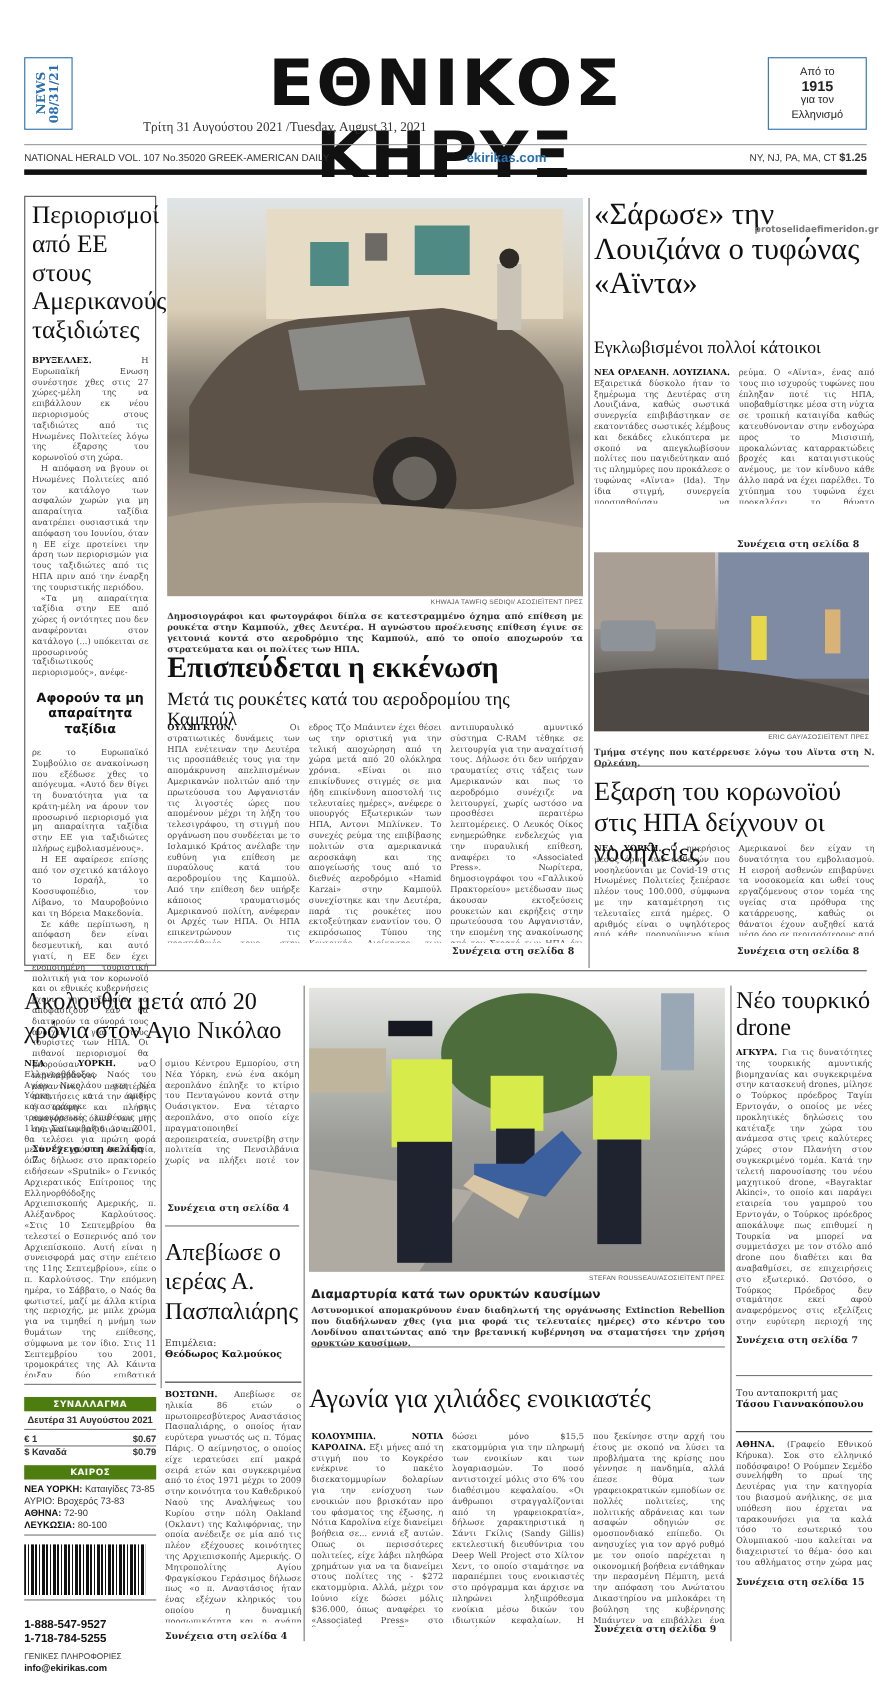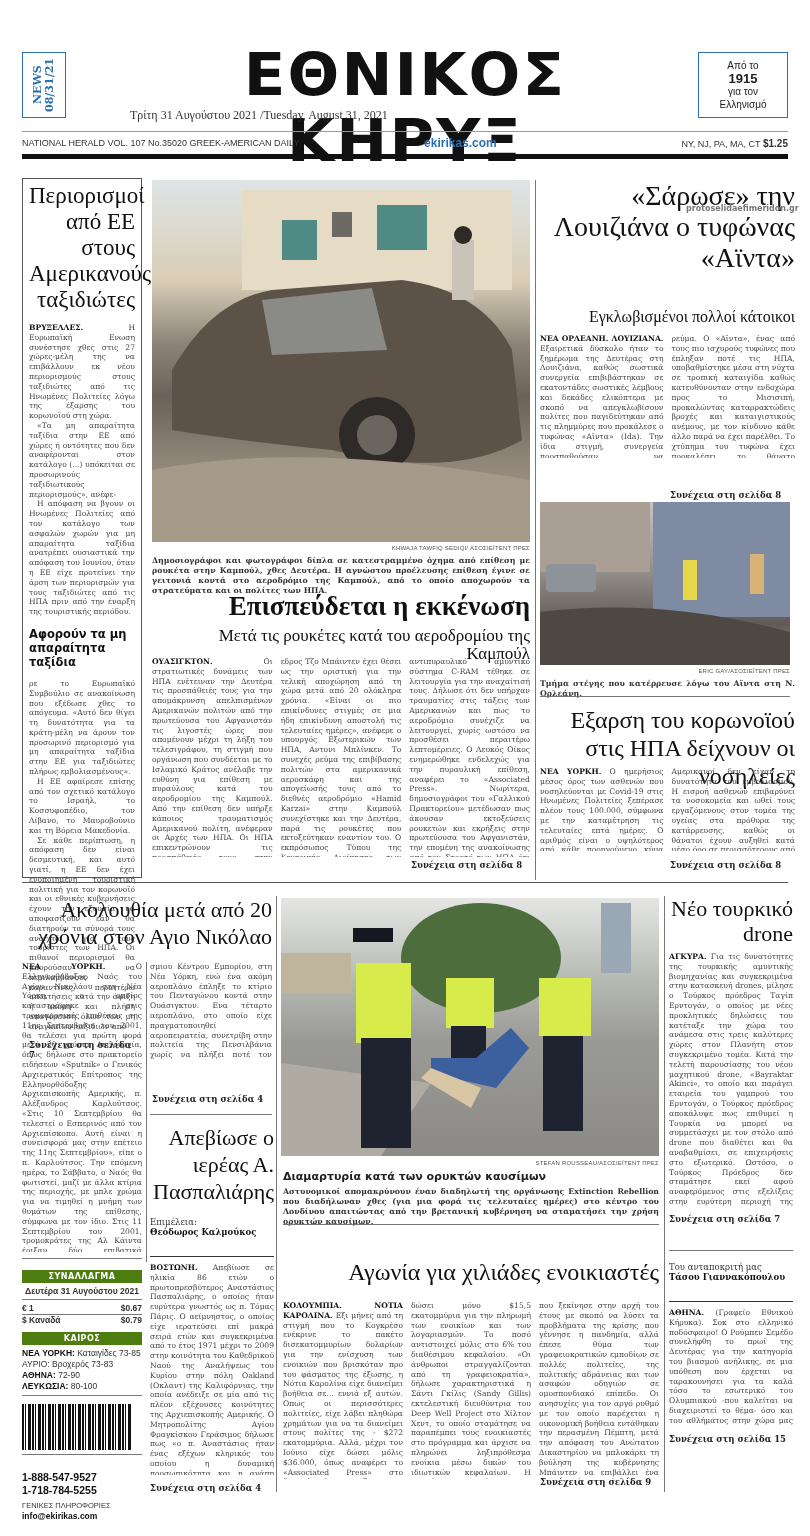--- a/index.html
+++ b/index.html
@@ -12,35 +12,35 @@
 .sincebox{left:698px;top:52px;width:90px;height:66px;flex-direction:column;font-family:"Liberation Sans",sans-serif;font-size:10px;line-height:13px;color:#222}
 .sincebox b{font-size:13px}
 .logo{left:130px;top:42px;width:550px;text-align:center;font-family:"DejaVu Sans",sans-serif;font-weight:bold;font-size:58px;letter-spacing:2px;line-height:66px;color:#111;transform:scaleX(1.05)}
 .dateline{left:130px;top:108px;width:550px;text-align:left;font-family:"Liberation Serif",serif;font-size:12px;color:#333}
 .rule-thin{height:1px;background:#999}
 .infobar{left:22px;top:136px;width:766px;display:flex;justify-content:space-between;align-items:center;font-family:"Liberation Sans",sans-serif;font-size:9px;color:#333}
 .infobar .site{color:#2a6fb0;font-weight:bold;font-size:12px;margin-left:-60px}
 .infobar .price b{font-size:10px}
 .topbar{left:22px;top:154px;width:766px;height:5px;background:#111}
 .col{position:absolute}
-.hl{font-family:"Liberation Serif",serif;text-align:right;color:#111;line-height:1.05}
+.hl{font-family:"Liberation Serif",serif;text-align:left;color:#111;line-height:1.05}
 .body{font-family:"DejaVu Serif",serif;font-size:7.6px;line-height:9.8px;color:#444;text-align:justify;hyphens:auto}
 .body p{text-indent:8px}
 .body p.first{text-indent:0}
 .body .dl{font-weight:bold;color:#111}
 .cont{font-family:"DejaVu Serif",serif;font-weight:bold;font-size:8.5px;color:#222;margin-top:8px}
 .boxed{border:1px solid #555}
 .photo{position:absolute;overflow:hidden}
 .credit{font-family:"Liberation Sans",sans-serif;font-size:6px;color:#555;text-align:right;letter-spacing:.2px}
 .caption{font-family:"DejaVu Serif",serif;font-weight:bold;font-size:7.8px;line-height:10px;color:#333;text-align:justify}
 .divider{position:absolute;height:1px;background:#777}
 .vdiv{position:absolute;width:1px;background:#777}
 .cols3{display:grid;grid-template-columns:1fr 1fr 1fr;column-gap:8px}
 .cols2{display:grid;grid-template-columns:1fr 1fr;column-gap:8px}
-.sub-hd{font-family:"DejaVu Sans",sans-serif;font-weight:bold;font-size:11.5px;line-height:14px;text-align:left;color:#111;margin:10px 0}
+.sub-hd{font-family:"DejaVu Sans",sans-serif;font-weight:bold;font-size:11.5px;line-height:14px;text-align:center;color:#111;margin:10px 0}
 .byline1{font-family:"DejaVu Serif",serif;font-size:8.5px;color:#333}
 .byline2{font-family:"DejaVu Serif",serif;font-size:8.5px;font-weight:bold;color:#111;border-bottom:1.2px solid #333;padding-bottom:19px;margin-bottom:6px}
 .bluehd{background:#4d7c0f;color:#fff;font-family:"DejaVu Sans",sans-serif;font-weight:bold;font-size:8px;text-align:center;padding:2px 0;letter-spacing:.5px}
 .sb{font-family:"Liberation Sans",sans-serif;font-size:8.5px;line-height:11px;color:#333}
 .sb b{color:#111}
 .watermark{font-family:"DejaVu Sans",sans-serif;font-weight:bold;font-size:8px;color:#777}
 </style>
 </head>
 <body>
 
@@ -60,22 +60,22 @@
   <span>NATIONAL HERALD VOL. 107 No.35020  GREEK-AMERICAN DAILY</span>
   <span class="site">ekirikas.com</span>
   <span class="price"><span>NY, NJ, PA, MA, CT</span> <b>$1.25</b></span>
 </div>
 <div class="abs topbar"></div>
 
 <div class="col boxed" style="left:22px;top:178px;width:120px;height:700px;padding:4px 6px">
   <div class="hl" style="font-size:23px;line-height:26px;margin-bottom:10px">Περιορισμοί από ΕΕ στους Αμερικανούς ταξιδιώτες</div>
   <div class="body">
     <p class="first"><span class="dl">ΒΡΥΞΕΛΛΕΣ.</span> <span>Η Ευρωπαϊκή Ενωση συνέστησε χθες στις 27 χώρες-μέλη της να επιβάλλουν εκ νέου περιορισμούς στους ταξιδιώτες από τις Ηνωμένες Πολιτείες λόγω της έξαρσης του κορωνοϊού στη χώρα.</span></p>
+    <p>Η απόφαση να βγουν οι Ηνωμένες Πολιτείες από τον κατάλογο των ασφαλών χωρών για μη απαραίτητα ταξίδια ανατρέπει ουσιαστικά την απόφαση του Ιουνίου, όταν η ΕΕ είχε προτείνει την άρση των περιορισμών για τους ταξιδιώτες από τις ΗΠΑ πριν από την έναρξη της τουριστικής περιόδου.</p>
     <p>«Τα μη απαραίτητα ταξίδια στην ΕΕ από χώρες ή οντότητες που δεν αναφέρονται στον κατάλογο (...) υπόκειται σε προσωρινούς ταξιδιωτικούς περιορισμούς», ανέφε-</p>
-    <p>Η απόφαση να βγουν οι Ηνωμένες Πολιτείες από τον κατάλογο των ασφαλών χωρών για μη απαραίτητα ταξίδια ανατρέπει ουσιαστικά την απόφαση του Ιουνίου, όταν η ΕΕ είχε προτείνει την άρση των περιορισμών για τους ταξιδιώτες από τις ΗΠΑ πριν από την έναρξη της τουριστικής περιόδου.</p>
   </div>
   <div class="sub-hd">Αφορούν τα μη απαραίτητα ταξίδια</div>
   <div class="body">
     <p class="first">ρε το Ευρωπαϊκό Συμβούλιο σε ανακοίνωση που εξέδωσε χθες το απόγευμα. «Αυτό δεν θίγει τη δυνατότητα για τα κράτη-μέλη να άρουν τον προσωρινό περιορισμό για μη απαραίτητα ταξίδια στην ΕΕ για ταξιδιώτες πλήρως εμβολιασμένους».</p>
     <p>Η ΕΕ αφαίρεσε επίσης από τον σχετικό κατάλογο το Ισραήλ, το Κοσσυφοπέδιο, τον Λίβανο, το Μαυροβούνιο και τη Βόρεια Μακεδονία.</p>
     <p>Σε κάθε περίπτωση, η απόφαση δεν είναι δεσμευτική, και αυτό γιατί, η ΕΕ δεν έχει ενοποιημένη τουριστική πολιτική για τον κορωνοϊό και οι εθνικές κυβερνήσεις έχουν την εξουσία να αποφασίζουν εάν θα διατηρούν τα σύνορά τους ανοιχτά για τους τουρίστες των ΗΠΑ. Οι πιθανοί περιορισμοί θα μπορούσαν να περιλαμβάνουν καραντίνες, περαιτέρω απαιτήσεις κατά την άφιξη ή ακόμη και πλήρη απαγόρευση όλων των μη αναγκαίων ταξιδιών από</p>
   </div>
   <div class="cont">Συνέχεια στη σελίδα 7</div>
 </div>
 

